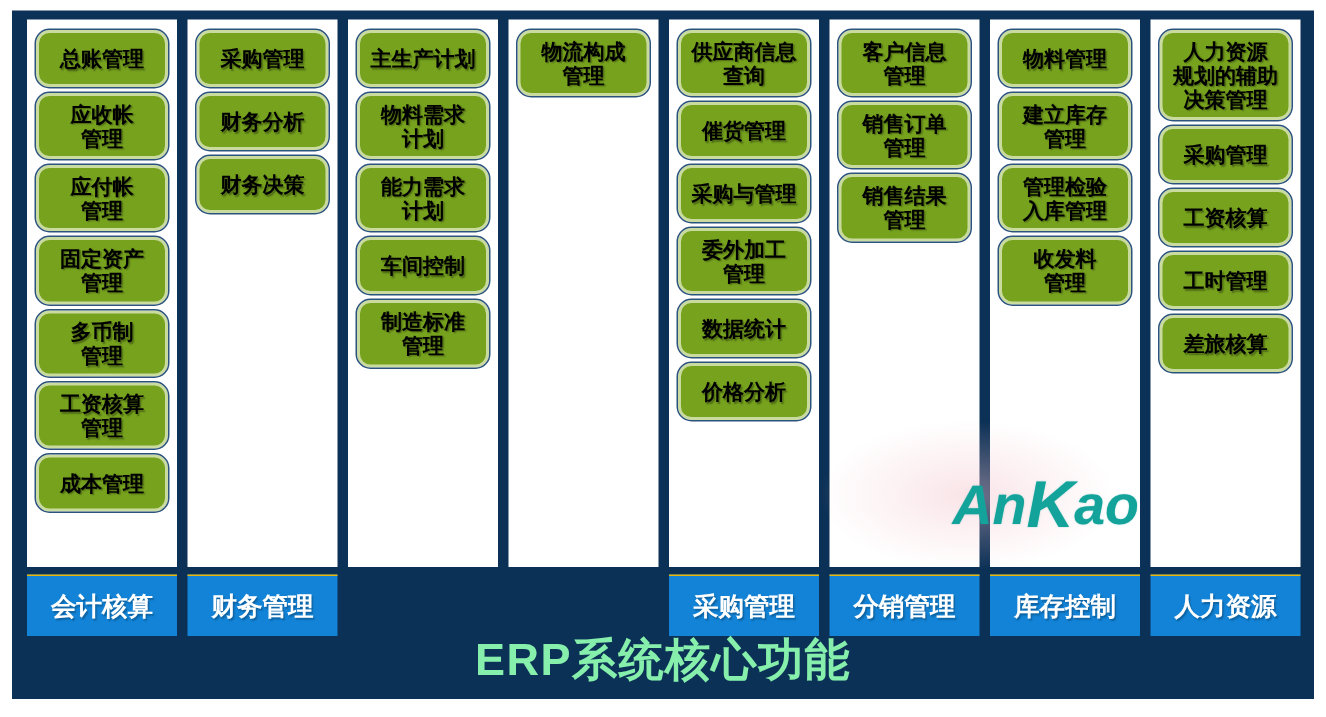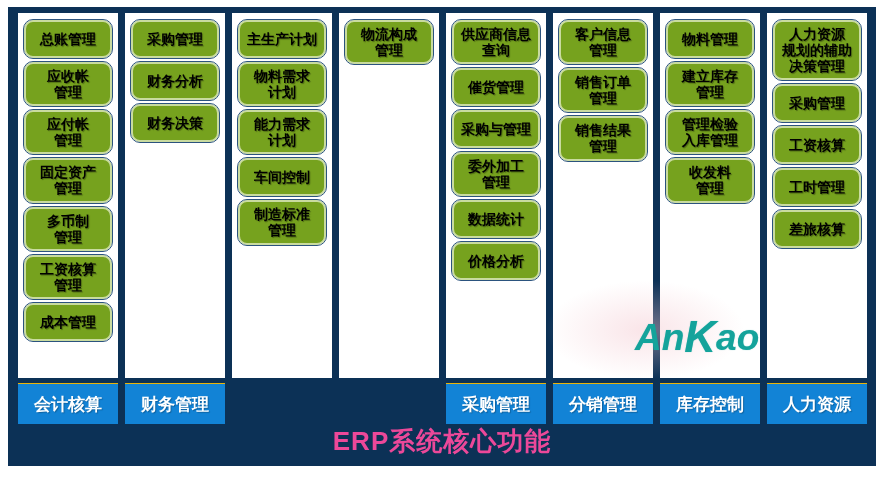--- a/index.html
+++ b/index.html
@@ -34,21 +34,21 @@
     position:relative;z-index:1;
   }
   .col-footer{
     margin-top:5px;height:40px;background:#1283d6;border-top:1px solid #eab308;
     color:#ffffff;font-weight:bold;font-size:17px;
     display:flex;align-items:center;justify-content:center;
     text-shadow:1px 1px 1px rgba(0,0,0,0.25);
   }
   .main-title{
     position:absolute;left:0;right:0;bottom:7px;height:36px;
-    text-align:center;color:#ec4899;font-weight:bold;font-size:26px;
+    text-align:center;color:#86efac;font-weight:bold;font-size:30px;
     line-height:36px;letter-spacing:1px;
   }
   .watermark-blob{
     position:absolute;left:545px;top:280px;width:200px;height:100px;
     background:radial-gradient(ellipse at center,rgba(243,196,204,0.45),rgba(243,196,204,0) 70%);
     z-index:2;pointer-events:none;
   }
   .logo{
     position:absolute;left:635px;top:318px;z-index:3;
     color:#14a39b;font-weight:bold;font-style:italic;

